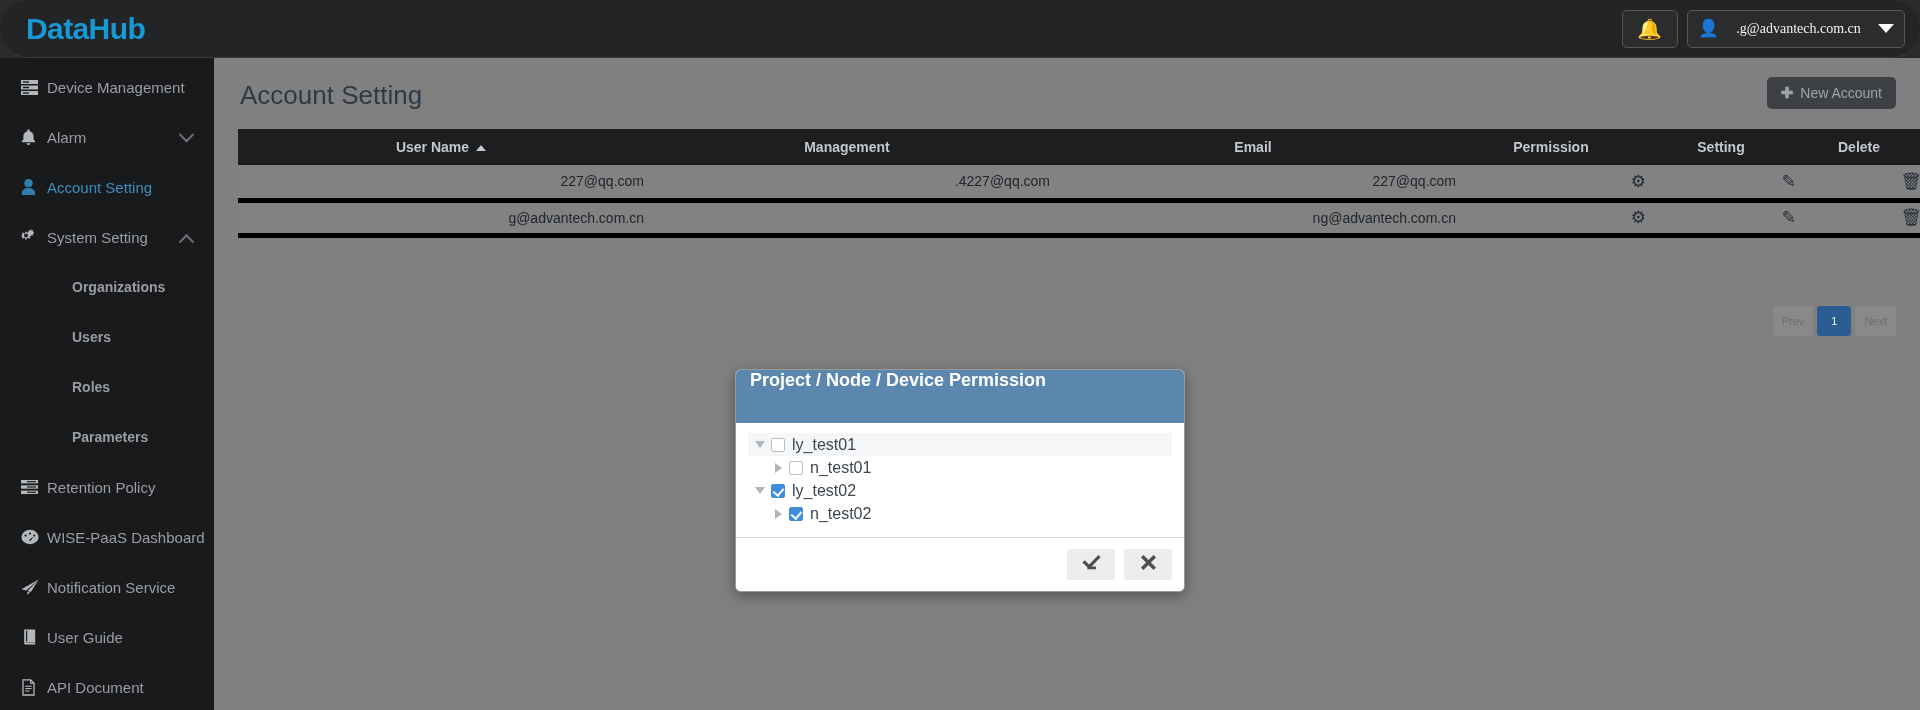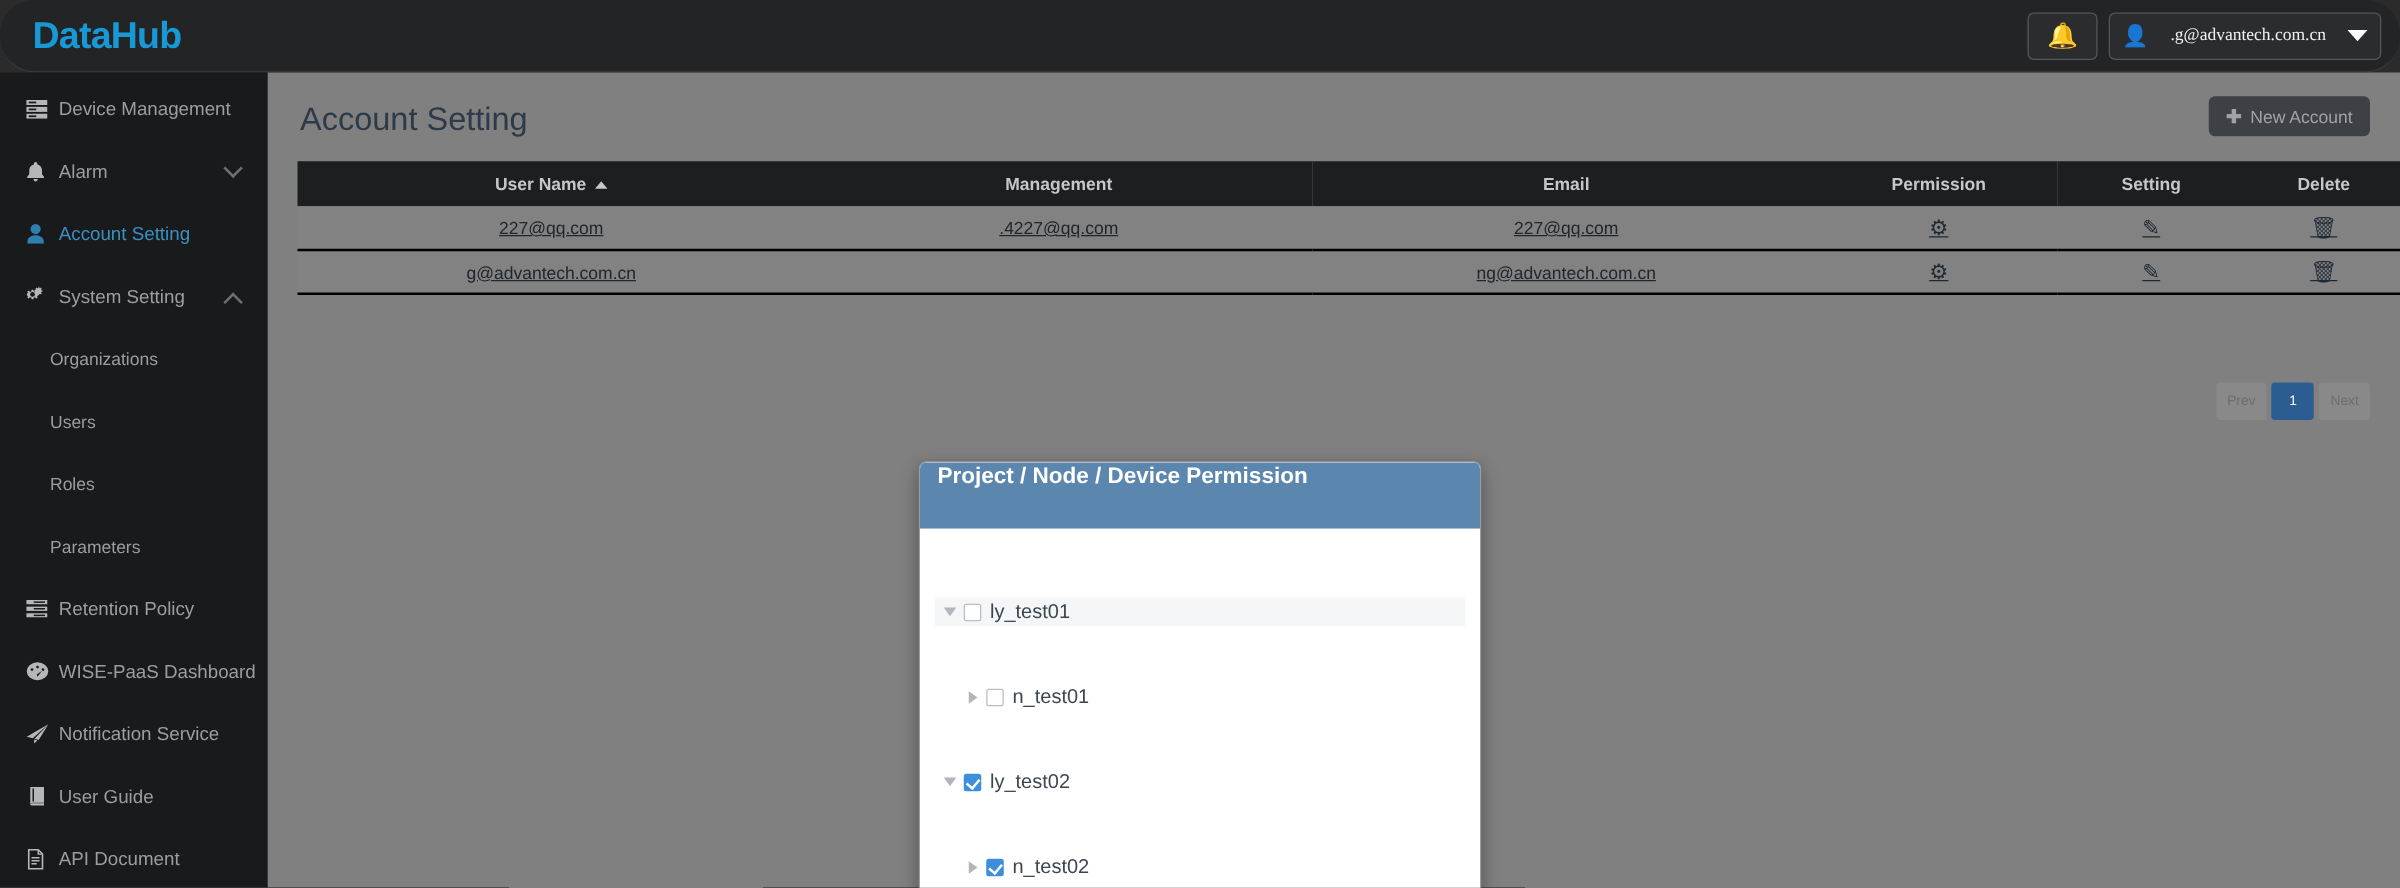--- a/index.html
+++ b/index.html
@@ -57,21 +57,21 @@
     padding-left: 21px; color: #9a9ea3; font-size: 15px; cursor: pointer;
     position: relative;
   }
   .nav-item .ico {
     width: 26px; flex: 0 0 26px; display: flex; align-items: center;
     color: #b5b8bb; font-size: 16px;
   }
   .nav-item .lbl { white-space: nowrap; }
   .nav-item.active { color: #3a8fc0; }
   .nav-item.active .ico { color: #2f7fae; }
-  .nav-item.sub { padding-left: 40px; }
+  .nav-item.sub { padding-left: 72px; font-weight: bold; }
   .nav-item.sub .lbl { font-size: 14px; }
   .chev {
     position: absolute; right: 22px; width: 11px; height: 11px;
     border-right: 2px solid #6d7175; border-bottom: 2px solid #6d7175;
   }
   .chev.down { transform: rotate(45deg) translate(-2px,-2px); }
   .chev.up { transform: rotate(-135deg) translate(-3px,-3px); }
   svg.nvico { display:block; }
 
   
@@ -94,22 +94,22 @@
   table.grid thead th {
     background: #1c1e20; color: #c4c8cc; font-size: 14px; font-weight: bold;
     height: 36px; text-align: center; padding: 0;
   }
   .sort-asc {
     display: inline-block; width: 0; height: 0; margin-left: 7px;
     border-left: 5px solid transparent; border-right: 5px solid transparent;
     border-bottom: 6px solid #c4c8cc; vertical-align: middle;
   }
   table.grid tbody td {
-    height: 35px; text-align: center; font-size: 14px; color: #20262d;
-    background: #828282; border-bottom: 2px solid #000000; text-decoration: underline;
+    height: 35px; text-align: right; font-size: 14px; color: #20262d;
+    background: #828282; border-bottom: 5px solid #000000;
   }
   .act { color: #1f2a35; font-size: 17px; cursor: pointer; line-height: 1; }
 
   .pager { position: absolute; right: 24px; top: 248px; display: flex; gap: 4px; }
   .pg {
     min-width: 34px; height: 30px; display: flex; align-items: center;
     justify-content: center; font-size: 11px; color: #6d6d6d;
     background: #898989; border-radius: 3px; cursor: pointer; padding: 0 9px;
   }
   .pg.current { background: #2c5d92; color: #ffffff; }
@@ -120,21 +120,21 @@
     background: #ffffff; border: 1px solid #9b9b9b; border-radius: 6px;
     box-shadow: 0 4px 14px rgba(0,0,0,0.35); z-index: 20; overflow: hidden;
   }
   .modal-head {
     background: #5b86ad; height: 53px; display: flex; align-items: flex-start;
     padding-left: 14px; color: #ffffff; font-size: 18px; font-weight: bold;
   }
   .modal-body { padding: 10px 12px 12px 12px; background: #fff; }
   .tree-row {
     display: flex; align-items: center; height: 23px; font-size: 16px;
-    color: #3d4650; cursor: pointer; padding-left: 4px; margin-top: 45px;
+    color: #3d4650; cursor: pointer; padding-left: 4px;
   }
   .tree-row.level2 { padding-left: 22px; }
   .tree-row.sel { background: #f4f6f8; }
   .tri {
     width: 16px; flex: 0 0 16px; display: flex; align-items: center;
     justify-content: center;
   }
   .tri-down { width:0;height:0;border-left:5px solid transparent;border-right:5px solid transparent;border-top:7px solid #b0b6bc; }
   .tri-right { width:0;height:0;border-top:5px solid transparent;border-bottom:5px solid transparent;border-left:7px solid #b0b6bc; }
   .cbx {

